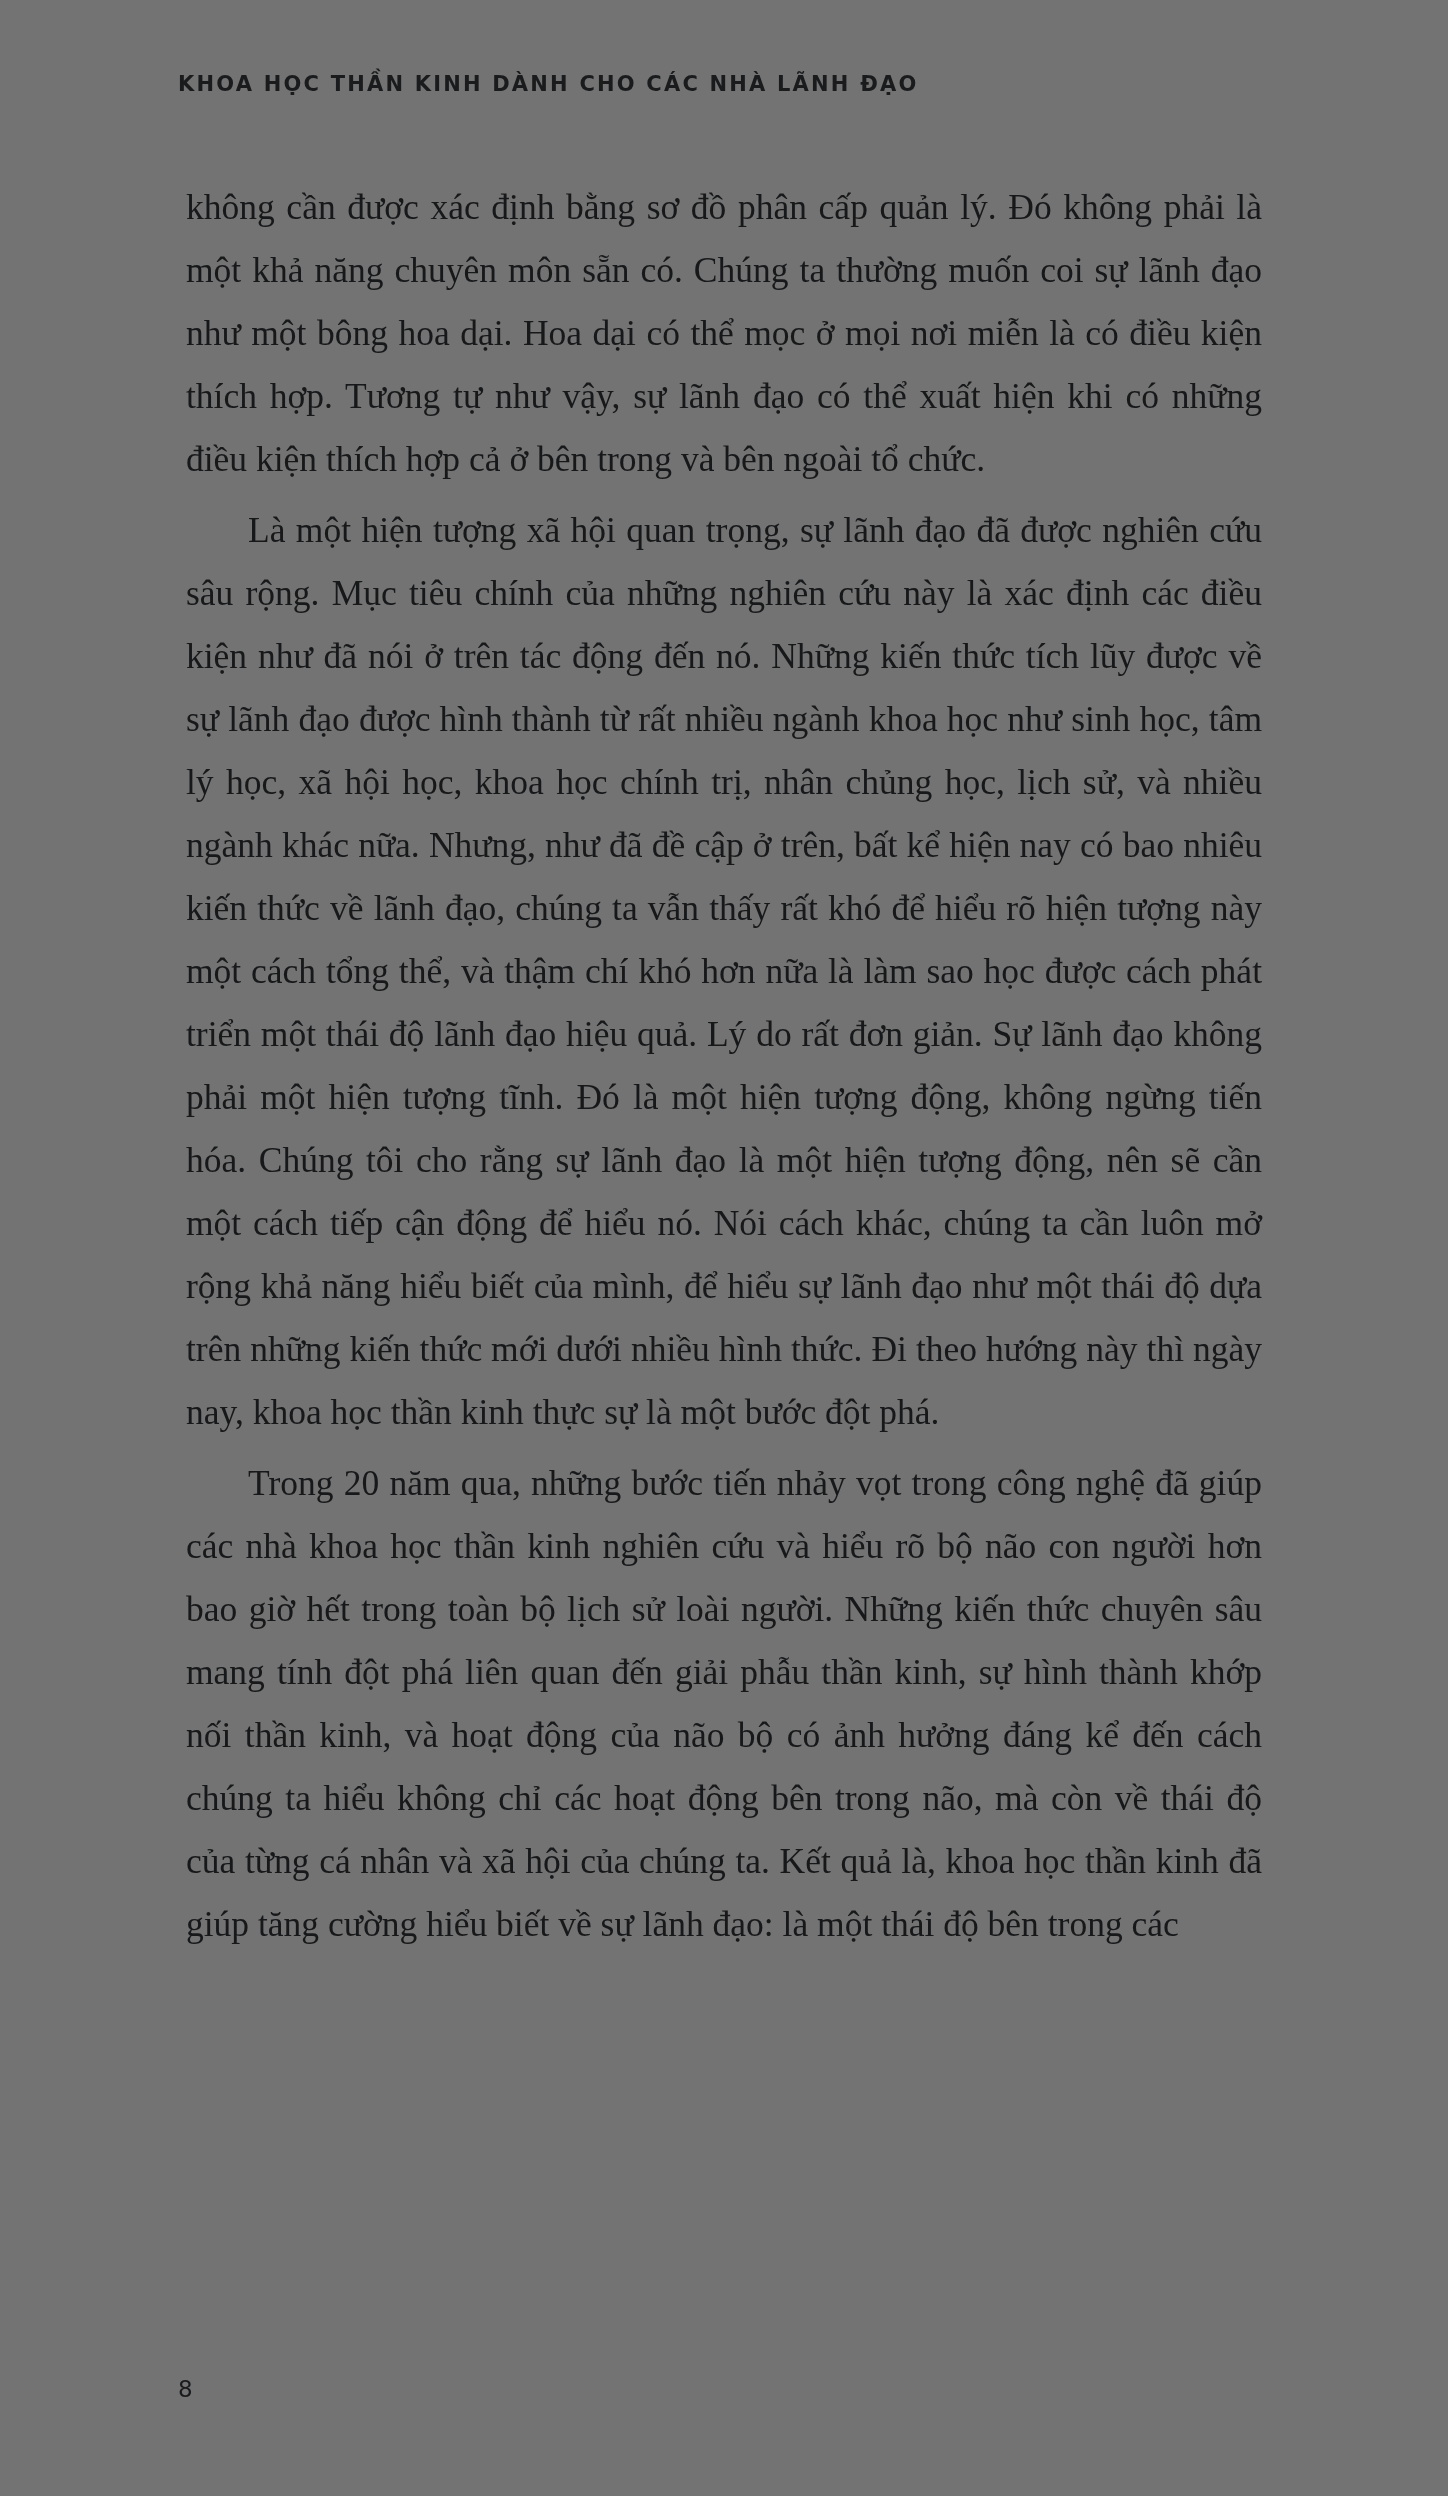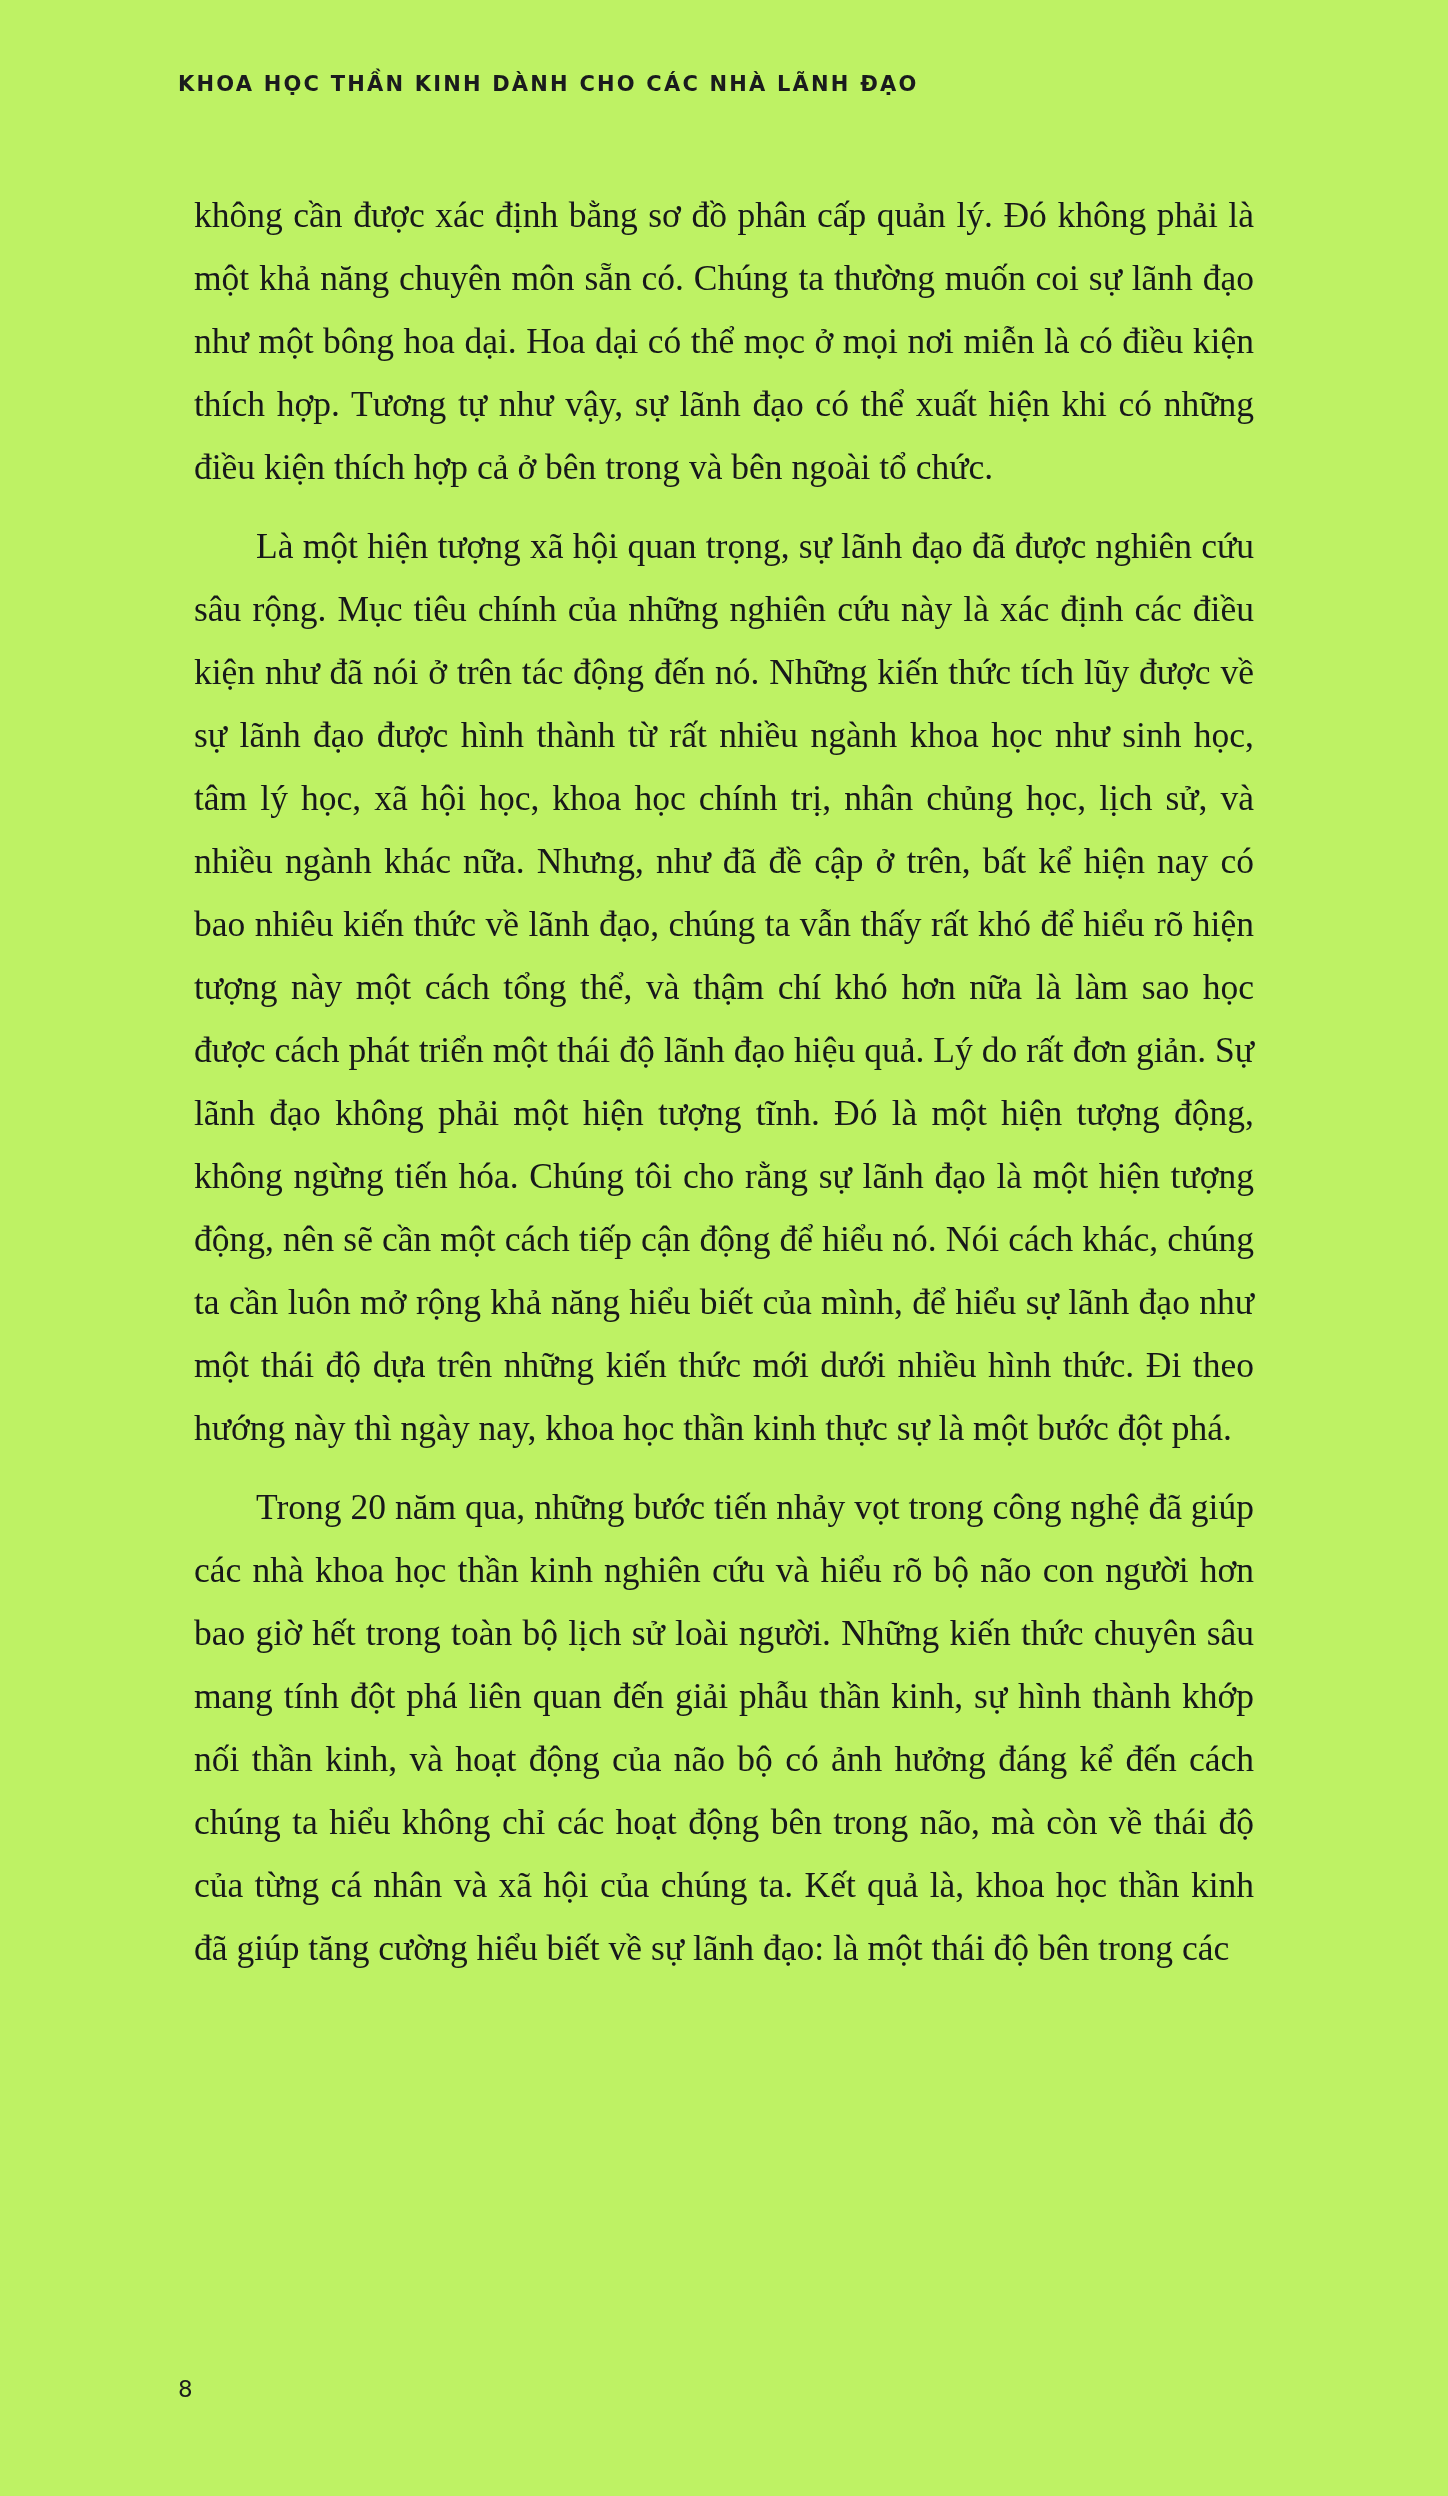--- a/index.html
+++ b/index.html
@@ -11,21 +11,21 @@
     width: 1448px;
     height: 2496px;
     position: relative;
     font-family: "Liberation Serif", serif;
     color: #17181a;
     overflow: hidden;
   }
   .page {
     position: absolute;
     inset: 0;
-    background: #bef264;
+    background: #737373;
   }
   .running-head {
     position: absolute;
     left: 178px;
     top: 72px;
     font-family: "DejaVu Sans", sans-serif;
     font-size: 21px;
     letter-spacing: 2.2px;
     font-weight: 600;
     color: #1a1b1d;
@@ -36,21 +36,21 @@
     left: 178px;
     top: 168px;
     width: 1092px;
     font-size: 35.5px;
     line-height: 63px;
     text-align: justify;
     text-justify: inter-word;
     color: #17181a;
   }
   .body-text p {
-    margin: 16px;
+    margin: 8px;
   }
   .body-text p.indent {
     text-indent: 62px;
   }
   .folio {
     position: absolute;
     left: 178px;
     top: 2376px;
     font-family: "DejaVu Sans", sans-serif;
     font-size: 23px;

